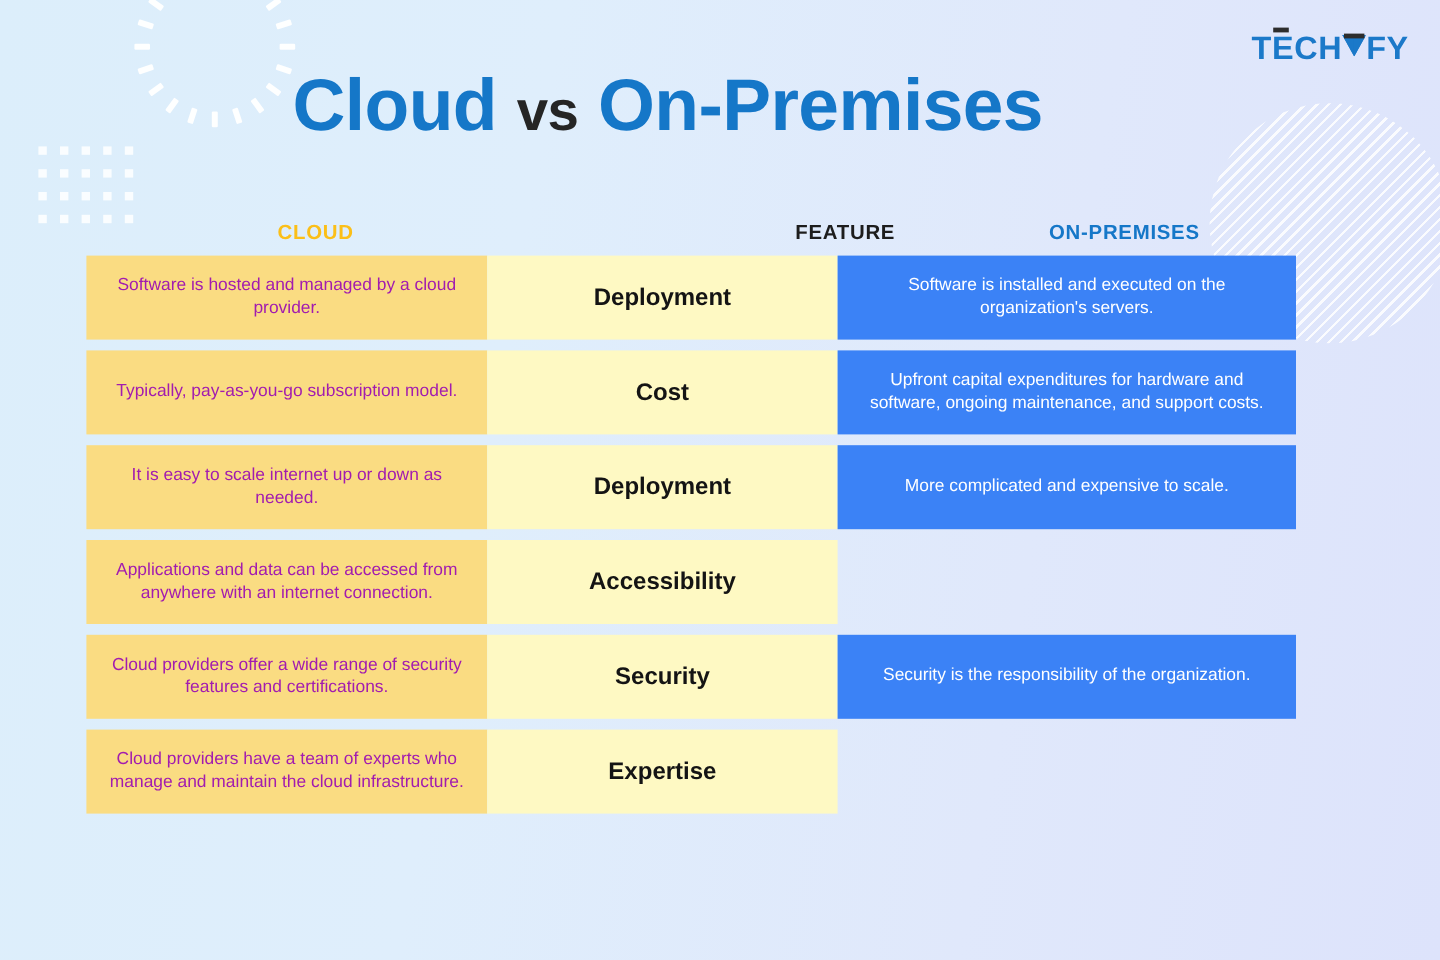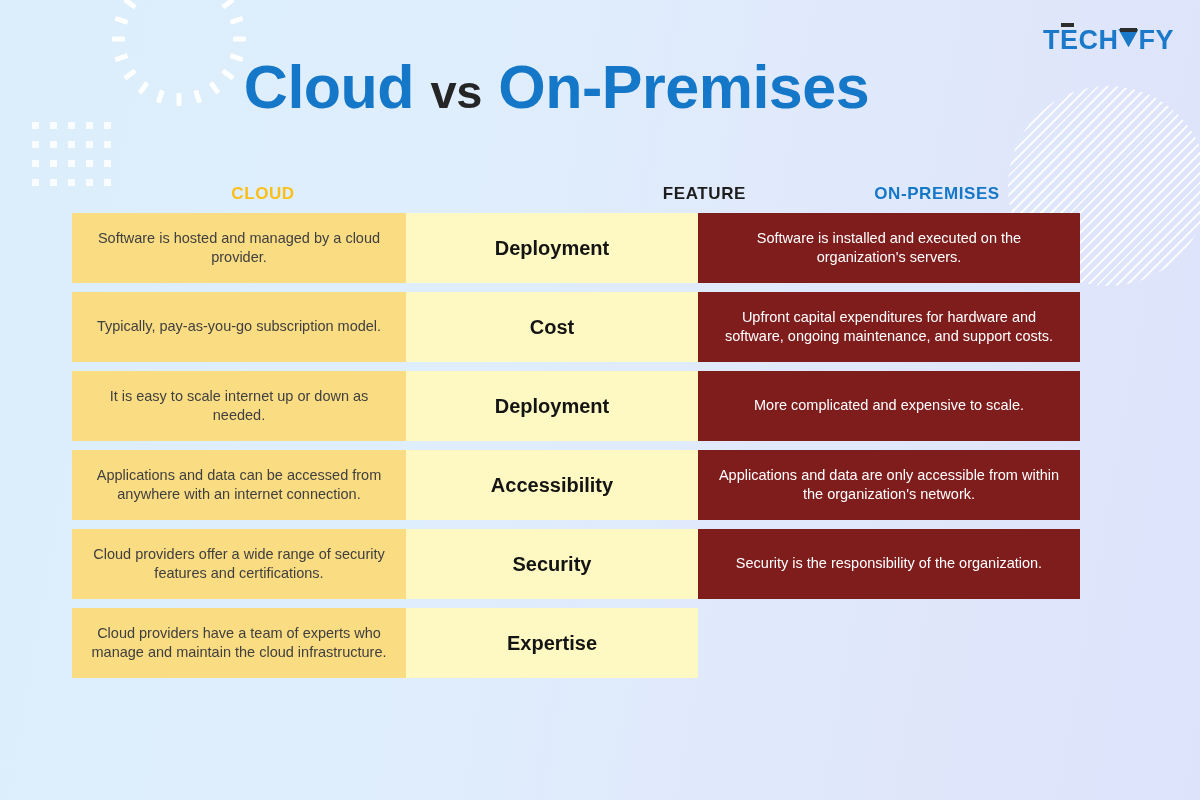--- a/index.html
+++ b/index.html
@@ -101,24 +101,24 @@
   #th-feature { color:#1d1d1d;text-align:right; }
   #th-onprem  { color:#1577c8; }
 
   .trow { display:flex; margin-bottom:9px; }
   .cell {
     display:flex; align-items:center; justify-content:center;
     text-align:center; padding:6px 16px;
     font-size:14.5px; line-height:1.32;
     min-height:70px;
   }
-  .cell-cloud   { width:334px; background:#fadc82; color:#404040; }
+  .cell-cloud   { width:334px; background:#fadc82; color:#a21caf; }
   .cell-feature { width:292px; background:#fef9c3; color:#141414;
                   font-size:20px; font-weight:bold; }
-  .cell-onprem  { width:382px; background:#7f1d1d; color:#ffffff; }
+  .cell-onprem  { width:382px; background:#3b82f6; color:#ffffff; }
 </style>
 </head>
 <body>
 
 <div class="deco" id="deco-radial-circle">
     <span style="transform: translate(-50%, 0px) rotate(0deg) translateY(54px);"></span>
     <span style="transform: translate(-50%, 0px) rotate(18deg) translateY(54px);"></span>
     <span style="transform: translate(-50%, 0px) rotate(36deg) translateY(54px);"></span>
     <span style="transform: translate(-50%, 0px) rotate(54deg) translateY(54px);"></span>
     <span style="transform: translate(-50%, 0px) rotate(72deg) translateY(54px);"></span>
@@ -195,21 +195,20 @@
 
   <div class="trow">
     <div class="cell cell-cloud">It is easy to scale internet up or down as needed.</div>
     <div class="cell cell-feature">Deployment</div>
     <div class="cell cell-onprem">More complicated and expensive to scale.</div>
   </div>
 
   <div class="trow">
     <div class="cell cell-cloud">Applications and data can be accessed from anywhere with an internet connection.</div>
     <div class="cell cell-feature">Accessibility</div>
-    <div class="cell cell-onprem">Applications and data are only accessible from within the organization's network.</div>
   </div>
 
   <div class="trow">
     <div class="cell cell-cloud">Cloud providers offer a wide range of security features and certifications.</div>
     <div class="cell cell-feature">Security</div>
     <div class="cell cell-onprem">Security is the responsibility of the organization.</div>
   </div>
 
 
   <div class="trow">

